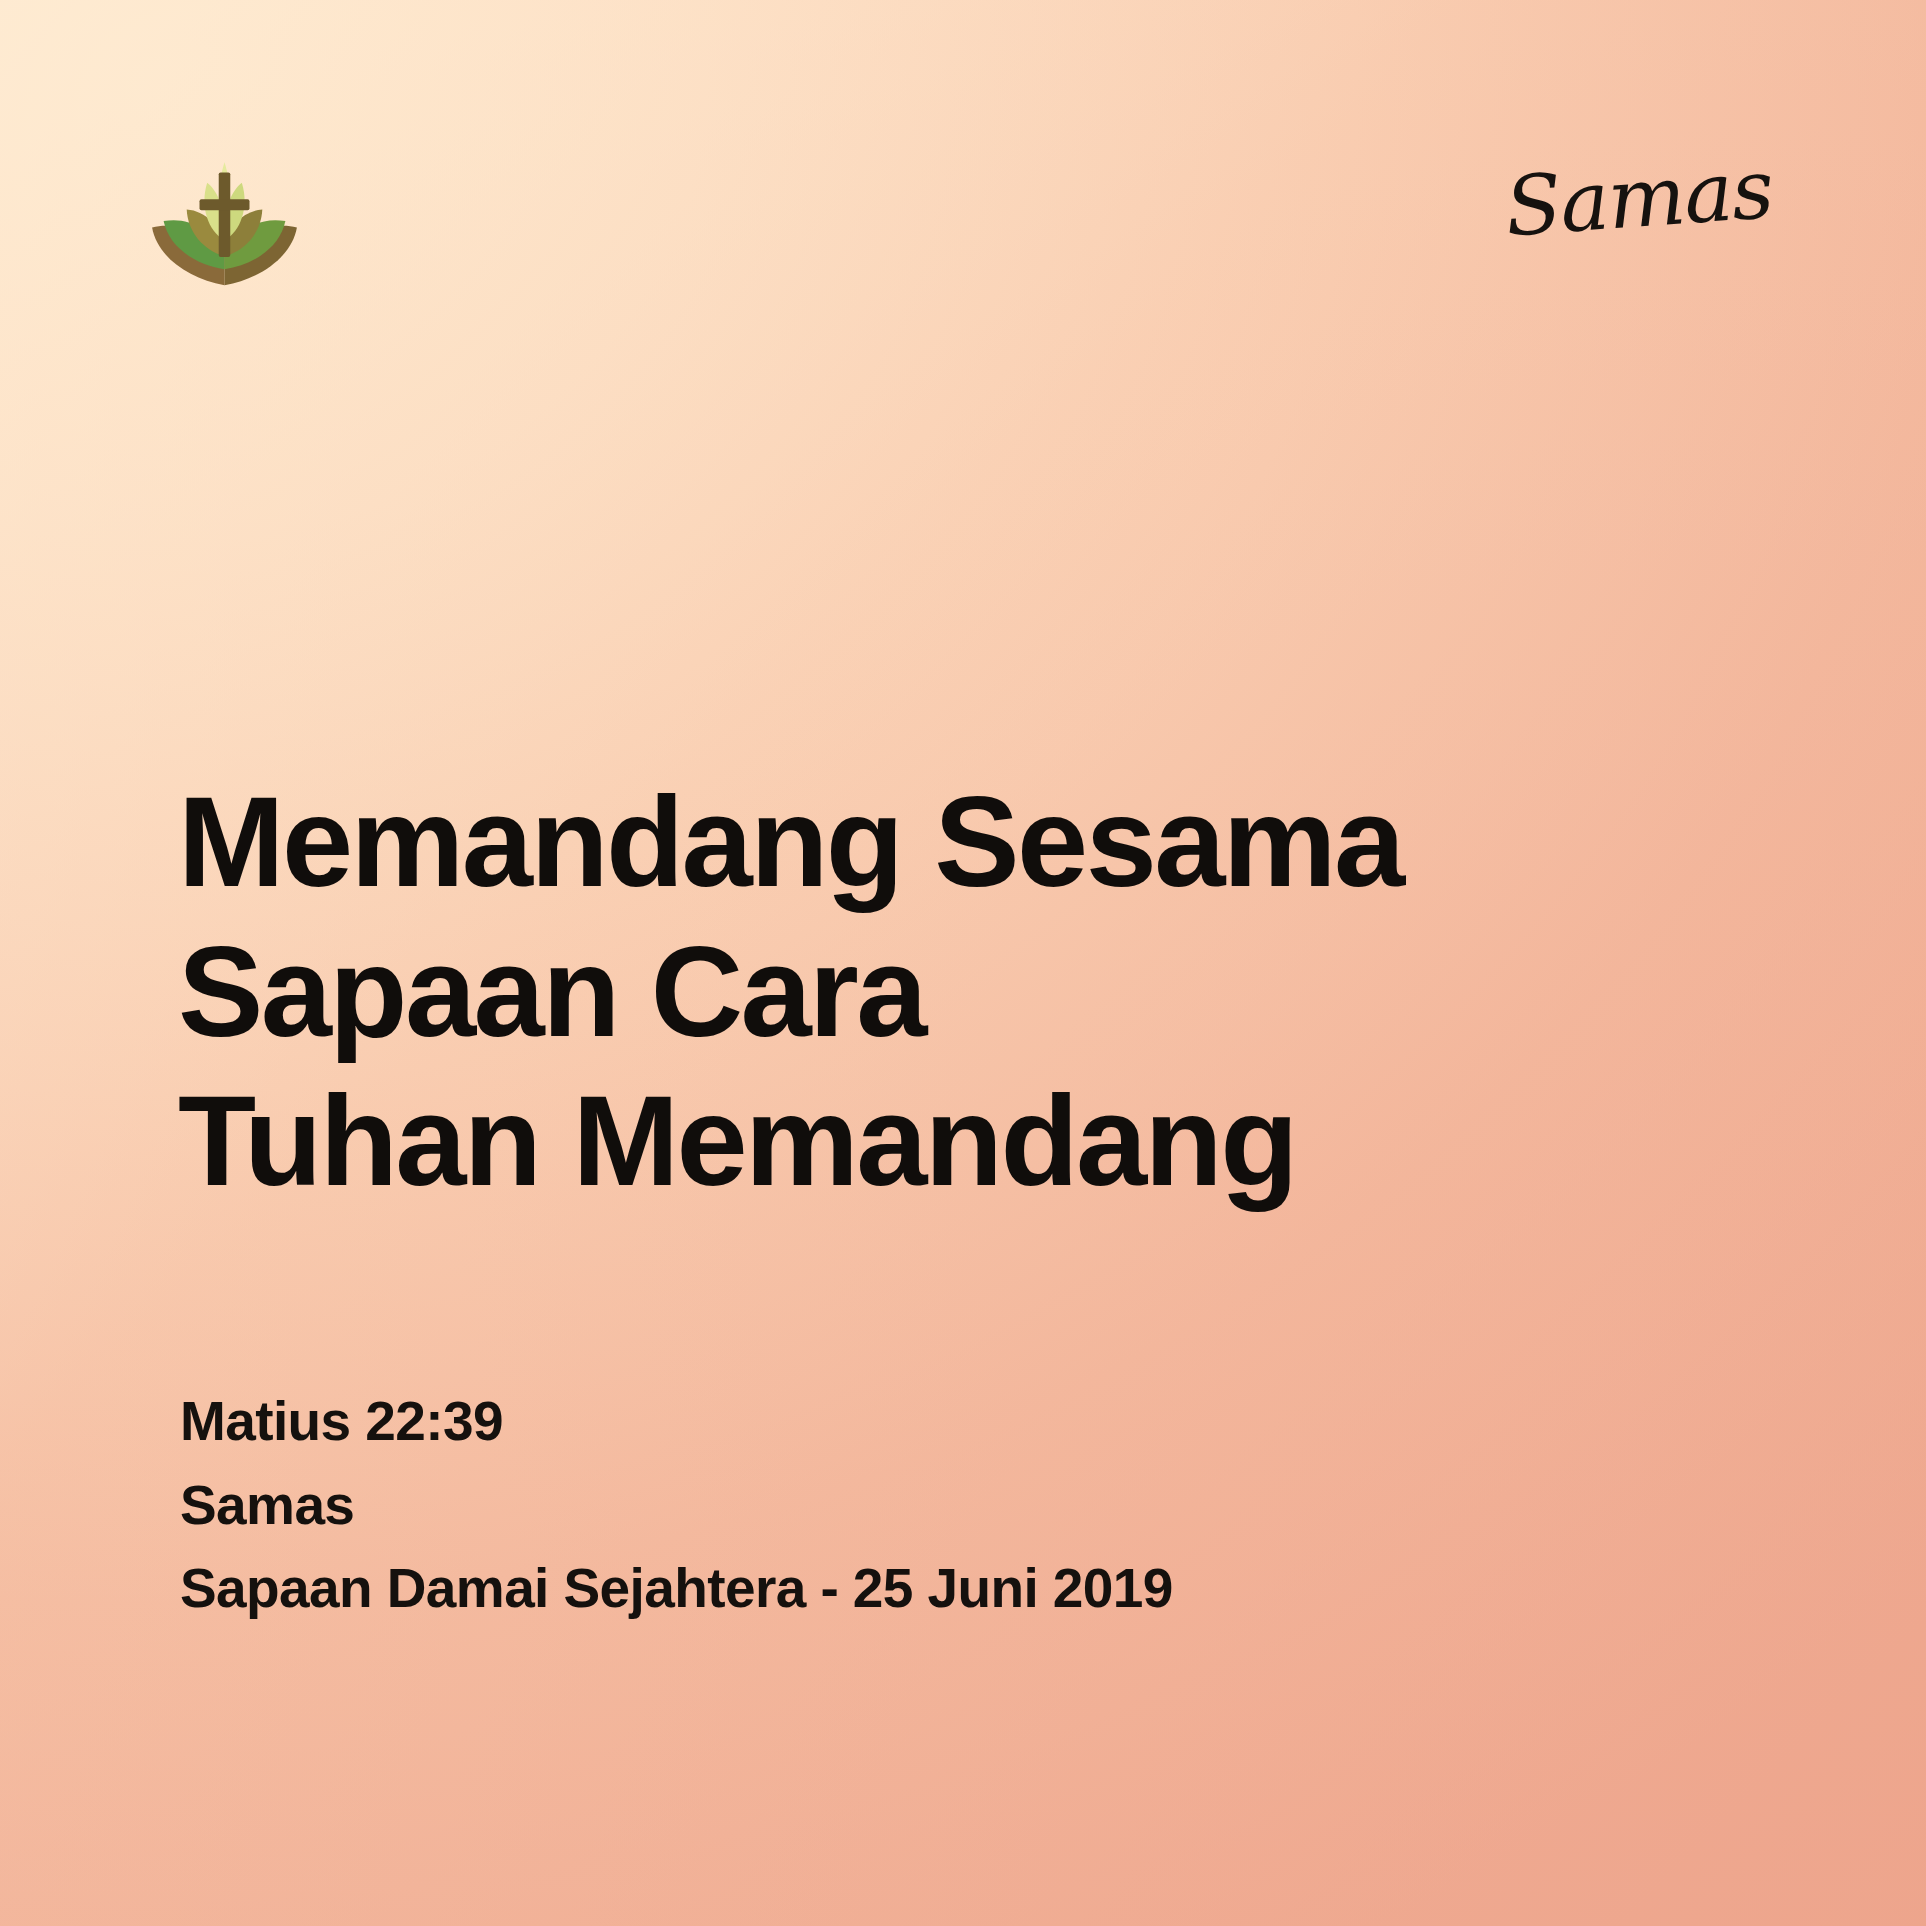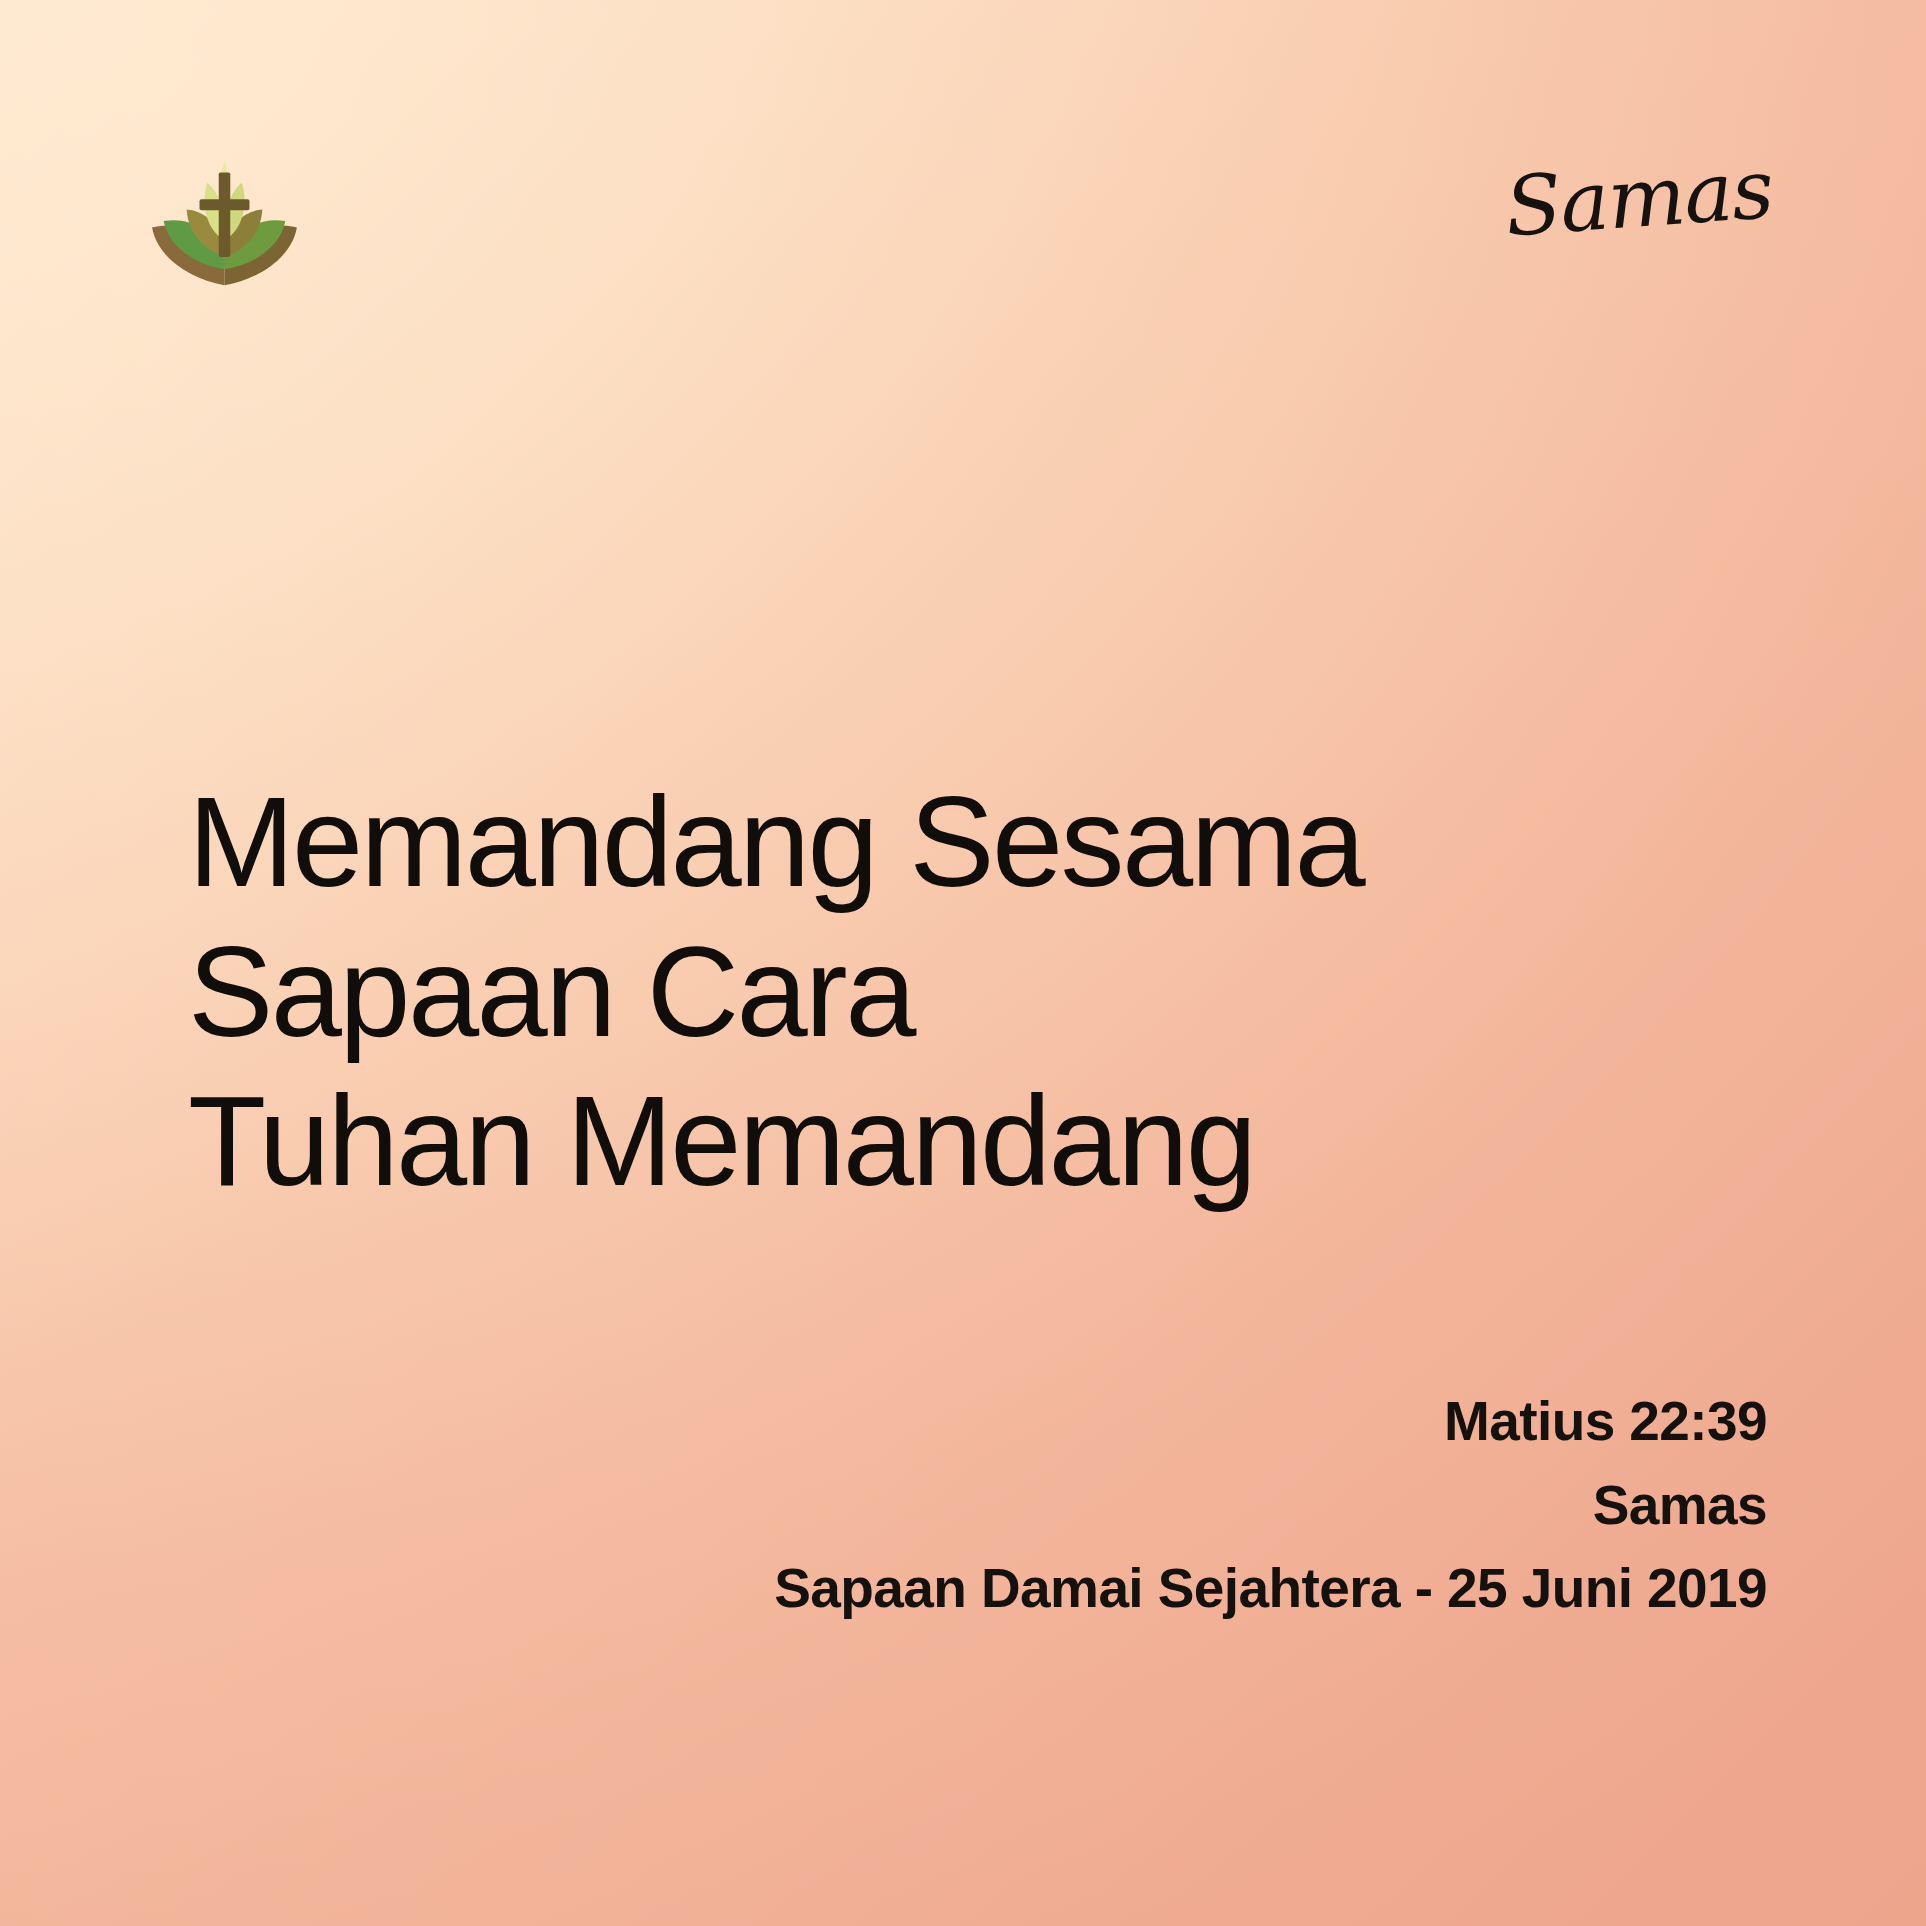--- a/index.html
+++ b/index.html
@@ -62,39 +62,37 @@
   }
 
   
   .headline {
     position: absolute;
     left: 178px;
     top: 681px;
     width: 1605px;
     font-size: 128px;
     line-height: 1.17;
-    font-weight: 400;
+    font-weight: 700;
     letter-spacing: -2.6px;
     color: #100d0b;
-    margin-left: 10px;
   }
   .headline .line { display: block; white-space: nowrap; }
 
   
   .meta {
     position: absolute;
-    left: 162px;
+    left: 180px;
     top: 1380px;
     width: 1605px;
     color: #15110e;
     font-size: 55px;
     line-height: 1.52;
     font-weight: 600;
     letter-spacing: -0.6px;
-    text-align: right;
   }
   .meta .meta-line { display: block; white-space: nowrap; }
 </style>
 </head>
 <body>
 
 <div class="card">
 
   <div class="logo-mark">
     <svg viewBox="0 0 270 270" xmlns="http://www.w3.org/2000/svg" aria-hidden="true">

